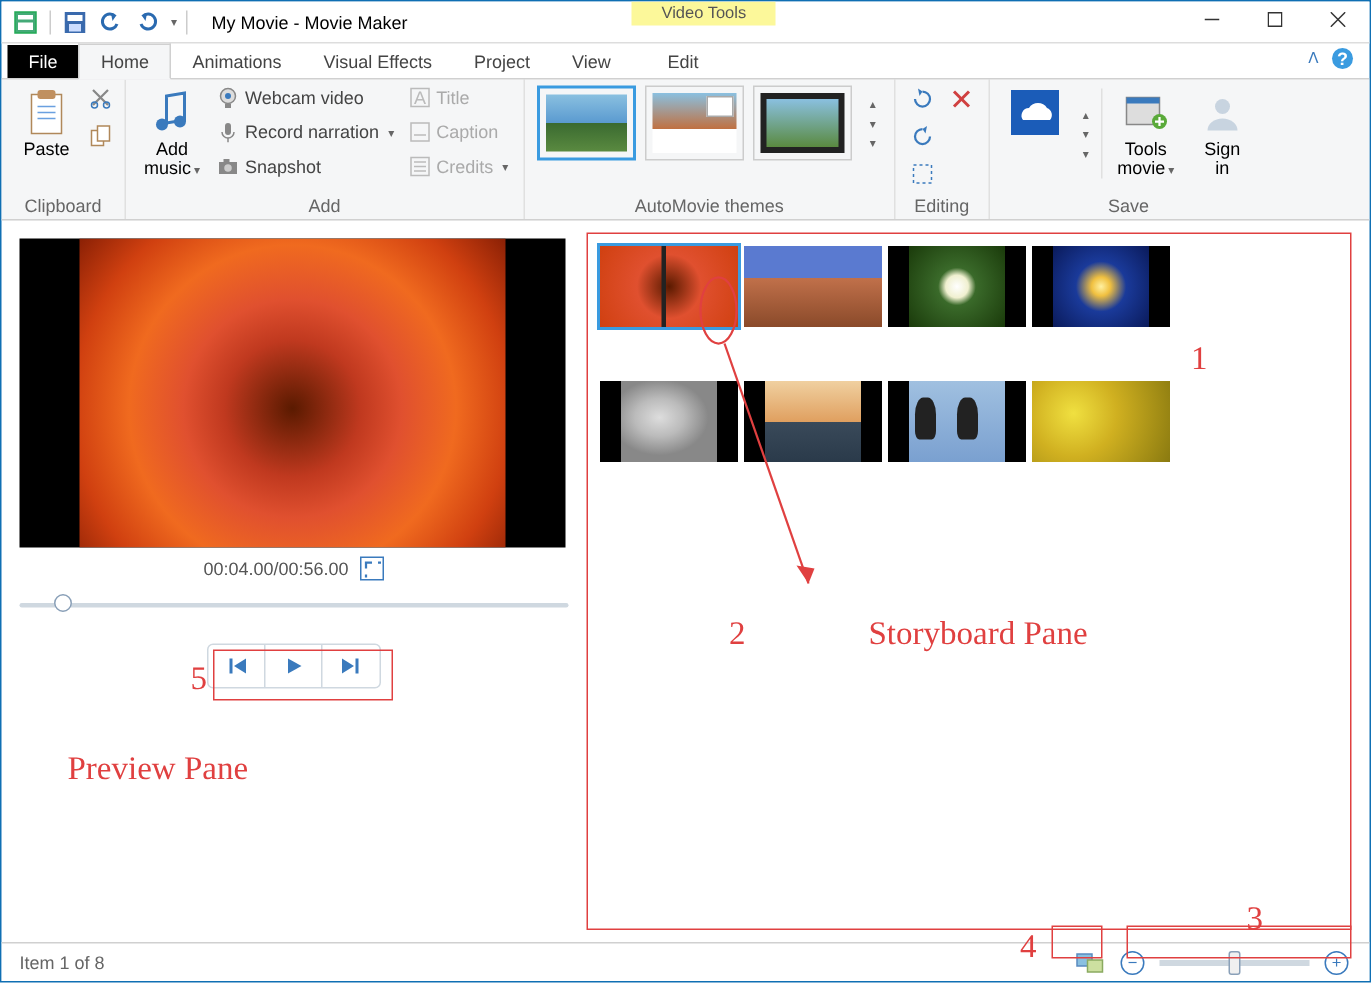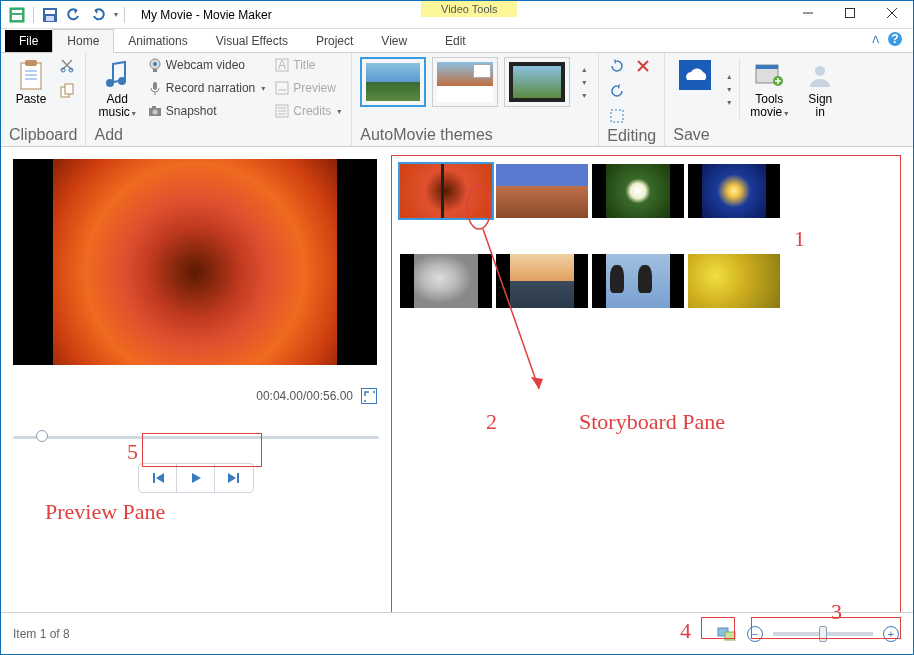--- a/index.html
+++ b/index.html
@@ -14,45 +14,45 @@
 .win-btn{width:42px;height:24px;display:flex;align-items:center;justify-content:center;cursor:pointer}
 .ribbon-tabs{height:24px;display:flex;align-items:flex-end;padding-left:4px;position:relative;border-bottom:1px solid #d0d0d0}
 .tab{padding:4px 14px;cursor:pointer;color:#444}
 .tab.file{background:#000000;color:#fff}
 .tab.active{background:#f5f6f7;border:1px solid #d0d0d0;border-bottom:1px solid #f5f6f7;margin-bottom:-1px}
 .tab.edit{position:absolute;left:430px}
 .help-area{position:absolute;right:10px;top:2px;display:flex;gap:8px;align-items:center}
 .ribbon{height:94px;background:#f5f6f7;display:flex;border-bottom:1px solid #d0d0d0}
 .group{border-right:1px solid #e0e0e0;padding:4px 8px 2px;display:flex;flex-direction:column;justify-content:space-between}
 .group-body{display:flex;gap:6px;align-items:flex-start}
-.group-label{color:#666;font-size:16px;padding-top:2px}
+.group-label{text-align:center;color:#666;font-size:12px;padding-top:2px}
 .big-btn{display:flex;flex-direction:column;align-items:center;gap:2px;padding:2px 4px;cursor:pointer;min-width:44px}
 .big-btn .icon{width:32px;height:32px;display:flex;align-items:center;justify-content:center}
 .big-btn .lbl{text-align:center;line-height:1.1}
 .small-btns{display:flex;flex-direction:column;gap:7px}
 .small-btn{display:flex;align-items:center;gap:4px;padding:1px 2px;cursor:pointer;white-space:nowrap;color:#444}
 .small-btn.dis{color:#aaa}
 .theme-thumb{width:66px;height:50px;border:1px solid #ccc;cursor:pointer;position:relative;overflow:hidden}
 .theme-thumb.sel{border:2px solid #3a9be0}
 .content{display:flex;height:calc(100% - 28px - 24px - 94px - 26px)}
 .preview-pane{width:390px;padding:12px;display:flex;flex-direction:column}
 .preview{width:364px;height:206px;background:#000;position:relative;overflow:hidden}
 .flower{position:absolute;left:40px;top:0;width:284px;height:206px;background:radial-gradient(circle at 50% 55%,#5a1a00 0%,#c0391f 25%,#e0502f 40%,#f06a1f 60%,#d04010 80%,#8a2005 100%)}
-.time-row{display:flex;justify-content:flex-end;align-items:center;gap:8px;padding:23px 2px;color:#555}
+.time-row{display:flex;justify-content:center;align-items:center;gap:8px;padding:6px 2px;color:#555}
 .slider{height:18px;position:relative}
 .slider-track{position:absolute;top:50%;left:0;right:0;height:3px;background:#cfd8e0;border-radius:2px}
 .slider-thumb{position:absolute;top:50%;width:12px;height:12px;background:#fff;border:1px solid #8aa0b8;border-radius:50%;transform:translate(-50%,-50%)}
 .play-controls{margin:18px auto 0;display:flex;border:1px solid #cfd8e0;border-radius:4px;width:fit-content}
 .pc-btn{width:38px;height:28px;display:flex;align-items:center;justify-content:center;border-right:1px solid #cfd8e0;cursor:pointer}
 .pc-btn:last-child{border-right:none}
 .storyboard{flex:1;padding:8px;border:1px solid #e04040;margin:8px 12px 8px 0;position:relative}
 .clip-row{display:flex;gap:4px;margin-bottom:36px}
 .clip{width:92px;height:54px;background:#000;position:relative;overflow:hidden;cursor:pointer}
 .clip.sel{outline:2px solid #3a9be0}
-.statusbar{position:absolute;bottom:0;left:0;right:0;height:42px;border-top:1px solid #d0d0d0;display:flex;align-items:center;padding:0 12px;color:#666;background:#fff}
+.statusbar{position:absolute;bottom:0;left:0;right:0;height:26px;border-top:1px solid #d0d0d0;display:flex;align-items:center;padding:0 12px;color:#666;background:#fff}
 .sb-right{position:absolute;right:14px;display:flex;align-items:center;gap:10px}
 .zoom-slider{width:100px;height:4px;background:#cfd8e0;position:relative}
 .zoom-thumb{position:absolute;left:50%;top:50%;width:8px;height:16px;background:#f0f0f0;border:1px solid #8aa0b8;border-radius:2px;transform:translate(-50%,-50%)}
 .annot{position:absolute;color:#e04040;font-family:serif;font-size:22px;pointer-events:none}
 .red-box{position:absolute;border:1px solid #e04040;pointer-events:none}
 .dd-arrow{font-size:8px;color:#666;margin-left:2px}
 .circ-btn{width:16px;height:16px;border:1px solid #3a7abd;border-radius:50%;display:flex;align-items:center;justify-content:center;color:#3a7abd;font-size:11px;cursor:pointer}
 .sep-v{width:1px;height:60px;background:#e0e0e0;align-self:center}
 </style>
 </head>
@@ -208,21 +208,21 @@
               <rect x="1" y="1" width="12" height="12" fill="none" stroke="#bbb"></rect>
               <text x="7" y="11" text-anchor="middle" font-size="9" fill="#bbb">A</text>
             </svg>
             <span>Title</span>
           </div>
         <div class="small-btn dis">
             <svg width="14" height="14">
               <rect x="1" y="1" width="12" height="12" fill="none" stroke="#bbb"></rect>
               <line x1="3" y1="9" x2="11" y2="9" stroke="#bbb"></line>
             </svg>
-            <span>Preview</span>
+            <span>Caption</span>
           </div>
         <div class="small-btn dis">
             <svg width="14" height="14">
               <rect x="1" y="1" width="12" height="12" fill="none" stroke="#bbb"></rect>
               <line x1="3" y1="4" x2="11" y2="4" stroke="#bbb"></line>
               <line x1="3" y1="7" x2="11" y2="7" stroke="#bbb"></line>
               <line x1="3" y1="10" x2="11" y2="10" stroke="#bbb"></line>
             </svg>
             <span>Credits</span>
             <span class="dd-arrow">▾</span>

